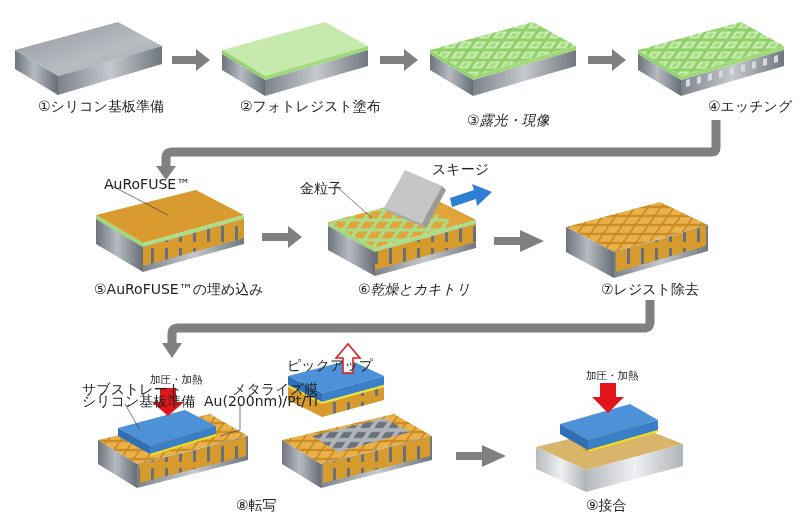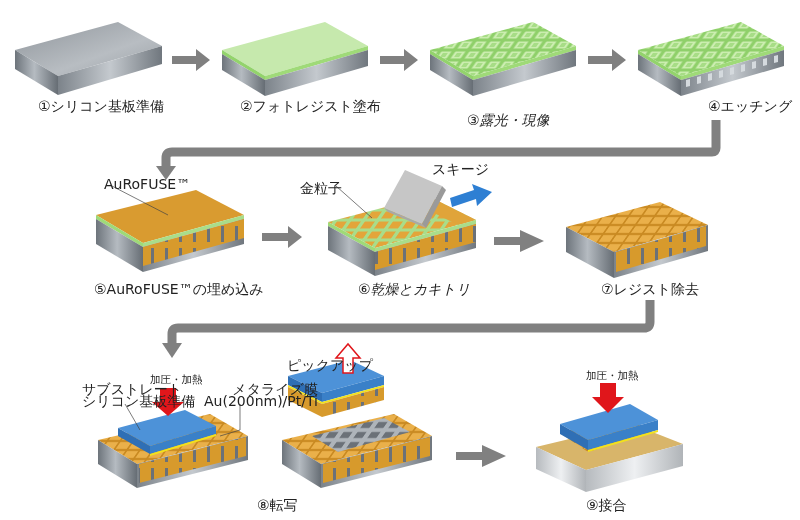--- a/index.html
+++ b/index.html
@@ -194,21 +194,21 @@
   <polygon points="600,383 616,383 616,397 624,397 608,413 592,397 600,397" fill="#e0161b"></polygon>
 </svg>
 
 <div class="lbl" style="left:38px; top:98px;"><span>①</span><span>シリコン基板準備</span></div>
 <div class="lbl" style="left:240px; top:98px;"><span>②</span><span>フォトレジスト塗布</span></div>
 <div class="lbl" style="left:467px; top:112px;font-style:italic;"><span>③</span><span>露光・現像</span></div>
 <div class="lbl" style="left:708px; top:98px;"><span>④</span><span>エッチング</span></div>
 <div class="lbl" style="left:94px; top:281px;"><span>⑤</span><span>AuRoFUSE™の埋め込み</span></div>
 <div class="lbl" style="left:358px; top:281px;font-style:italic;"><span>⑥</span><span>乾燥とカキトリ</span></div>
 <div class="lbl" style="left:601px; top:281px;"><span>⑦</span><span>レジスト除去</span></div>
-<div class="lbl" style="left:257px; top:497px;text-align:right;"><span>⑧</span><span>転写</span></div>
+<div class="lbl" style="left:236px; top:497px;text-align:right;"><span>⑧</span><span>転写</span></div>
 <div class="lbl" style="left:586px; top:497px;"><span>⑨</span><span>接合</span></div>
 
 <div class="note" style="left:104px; top:178px;">AuRoFUSE™</div>
 <div class="note" style="left:300px; top:182px;">金粒子</div>
 <div class="note" style="left:432px; top:163px;">スキージ</div>
 <div class="note" style="left:150px; top:373px; font-size:10.5px;">加圧・加熱</div>
 <div class="note" style="left:82px; top:383px;">
   <div>サブストレート</div>
   <div>シリコン基板準備</div>
 </div>

